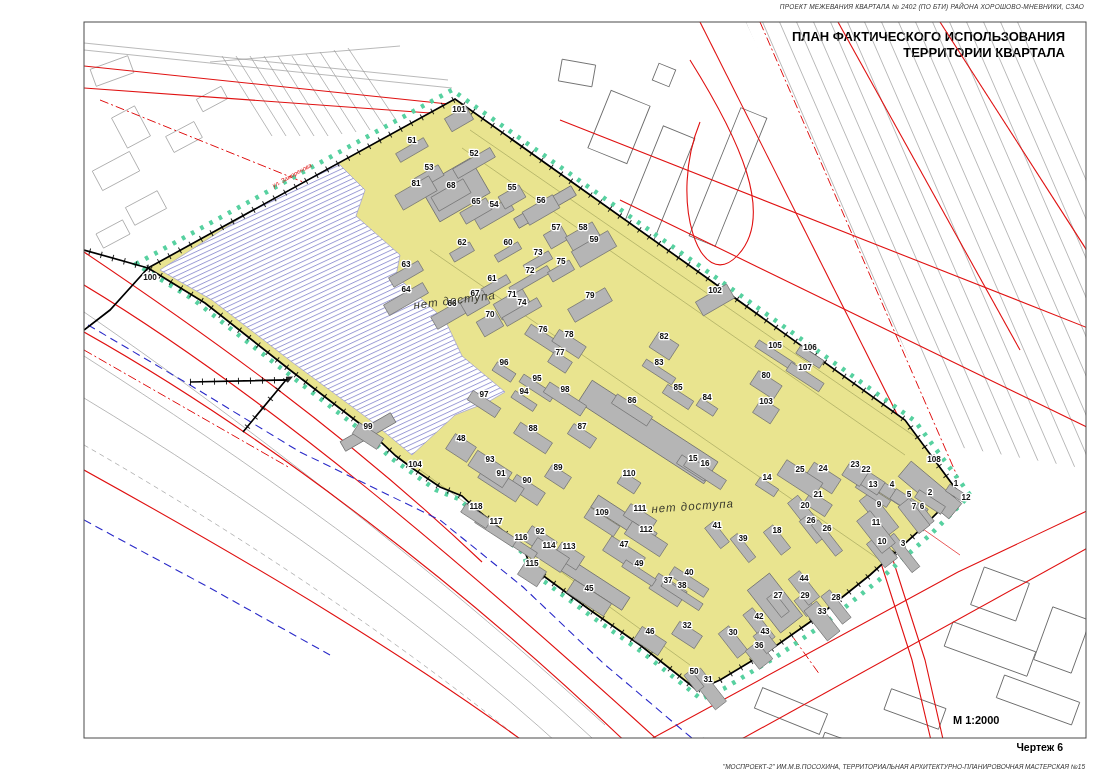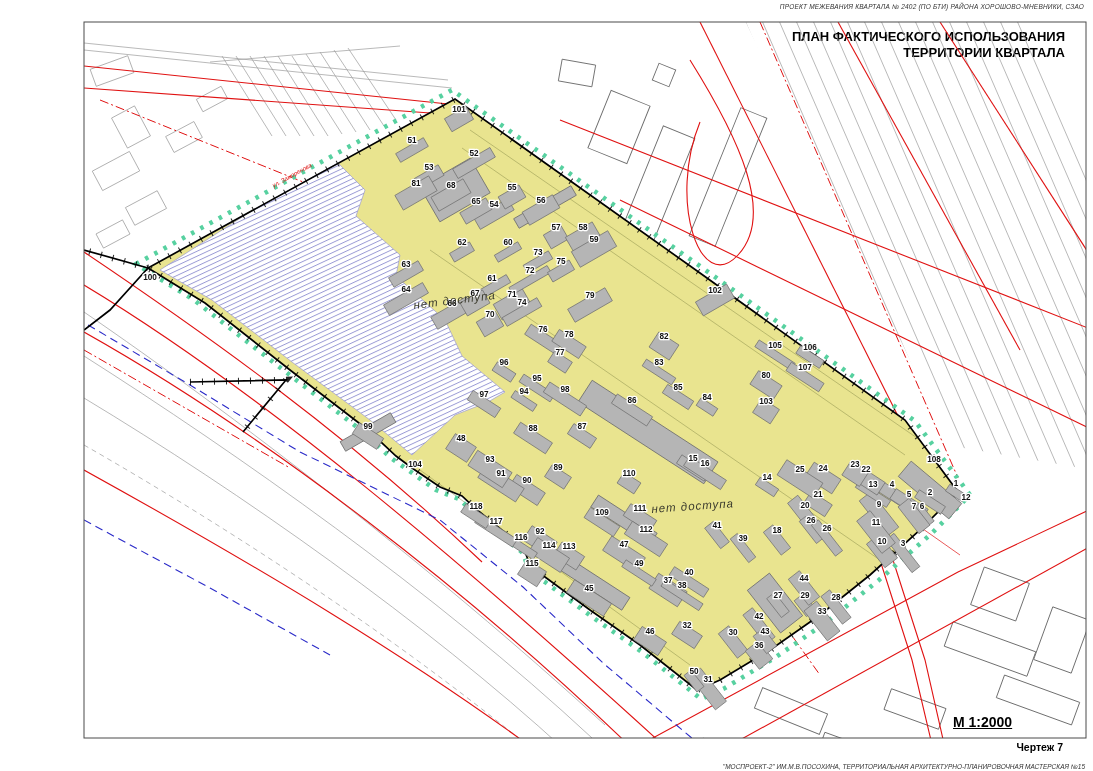--- a/index.html
+++ b/index.html
@@ -2,21 +2,21 @@
 <html><head>
 <meta charset="utf-8">
 <style>
   html,body{margin:0;padding:0;background:#e8e8e8;}
   .page{position:relative;width:1093px;height:771px;background:#ffffff;
         font-family:"Liberation Sans",sans-serif;overflow:hidden;margin:0 auto;}
   .hdr{position:absolute;top:3px;right:9px;font-size:6.5px;font-style:italic;
        color:#333;letter-spacing:.2px;white-space:nowrap;}
   .ttl{position:absolute;top:29px;right:28px;text-align:right;font-weight:bold;
        font-size:13px;line-height:1.25;color:#000;}
-  .scale{position:absolute;left:953px;top:714px;font-weight:bold;font-size:14px;color:#000;text-decoration:underline;}
+  .scale{position:absolute;left:953px;top:714px;font-weight:bold;font-size:11px;color:#000;}
   .sheet{position:absolute;right:30px;top:741px;font-weight:bold;font-size:10.5px;color:#000;}
   .credit{position:absolute;bottom:1px;right:8px;font-size:6.5px;font-style:italic;
           color:#333;white-space:nowrap;}
   svg text{font-family:"Liberation Sans",sans-serif;}
   .frame{fill:none;stroke:#4a4a4a;stroke-width:1;}
   .ctx{stroke:#9b9b9b;stroke-width:.7;fill:none;}
   .ctxd{stroke:#6e6e6e;stroke-width:.9;fill:#fff;}
   .red{stroke:#e01212;stroke-width:1.1;fill:none;}
   .redthin{stroke:#e01212;stroke-width:.7;fill:none;}
   .reddash{stroke:#e01212;stroke-width:1;fill:none;stroke-dasharray:9 3 2 3;}
@@ -436,15 +436,15 @@
           <text x="455" y="304" font-size="11.5" font-style="italic" fill="#3c3c2e" text-anchor="middle" letter-spacing="1" transform="rotate(-7 455 304)">нет доступа</text>
           <text x="693" y="510" font-size="11.5" font-style="italic" fill="#3c3c2e" text-anchor="middle" letter-spacing="1" transform="rotate(-4 693 510)">нет доступа</text>
           <text x="293" y="177" font-size="6" fill="#e01212" text-anchor="middle" font-style="italic" transform="rotate(-29 293 177)">ул. Заморенова</text>
         </g>
     </g>
 
     <rect class="frame" x="84" y="22" width="1002" height="716"></rect>
   </svg>
 
   <div class="scale">М 1:2000</div>
-  <div class="sheet">Чертеж 7</div>
+  <div class="sheet">Чертеж 6</div>
   <div class="credit">"МОСПРОЕКТ-2" ИМ.М.В.ПОСОХИНА,  ТЕРРИТОРИАЛЬНАЯ АРХИТЕКТУРНО-ПЛАНИРОВОЧНАЯ МАСТЕРСКАЯ №15</div>
 </div>
 
 </body></html>

